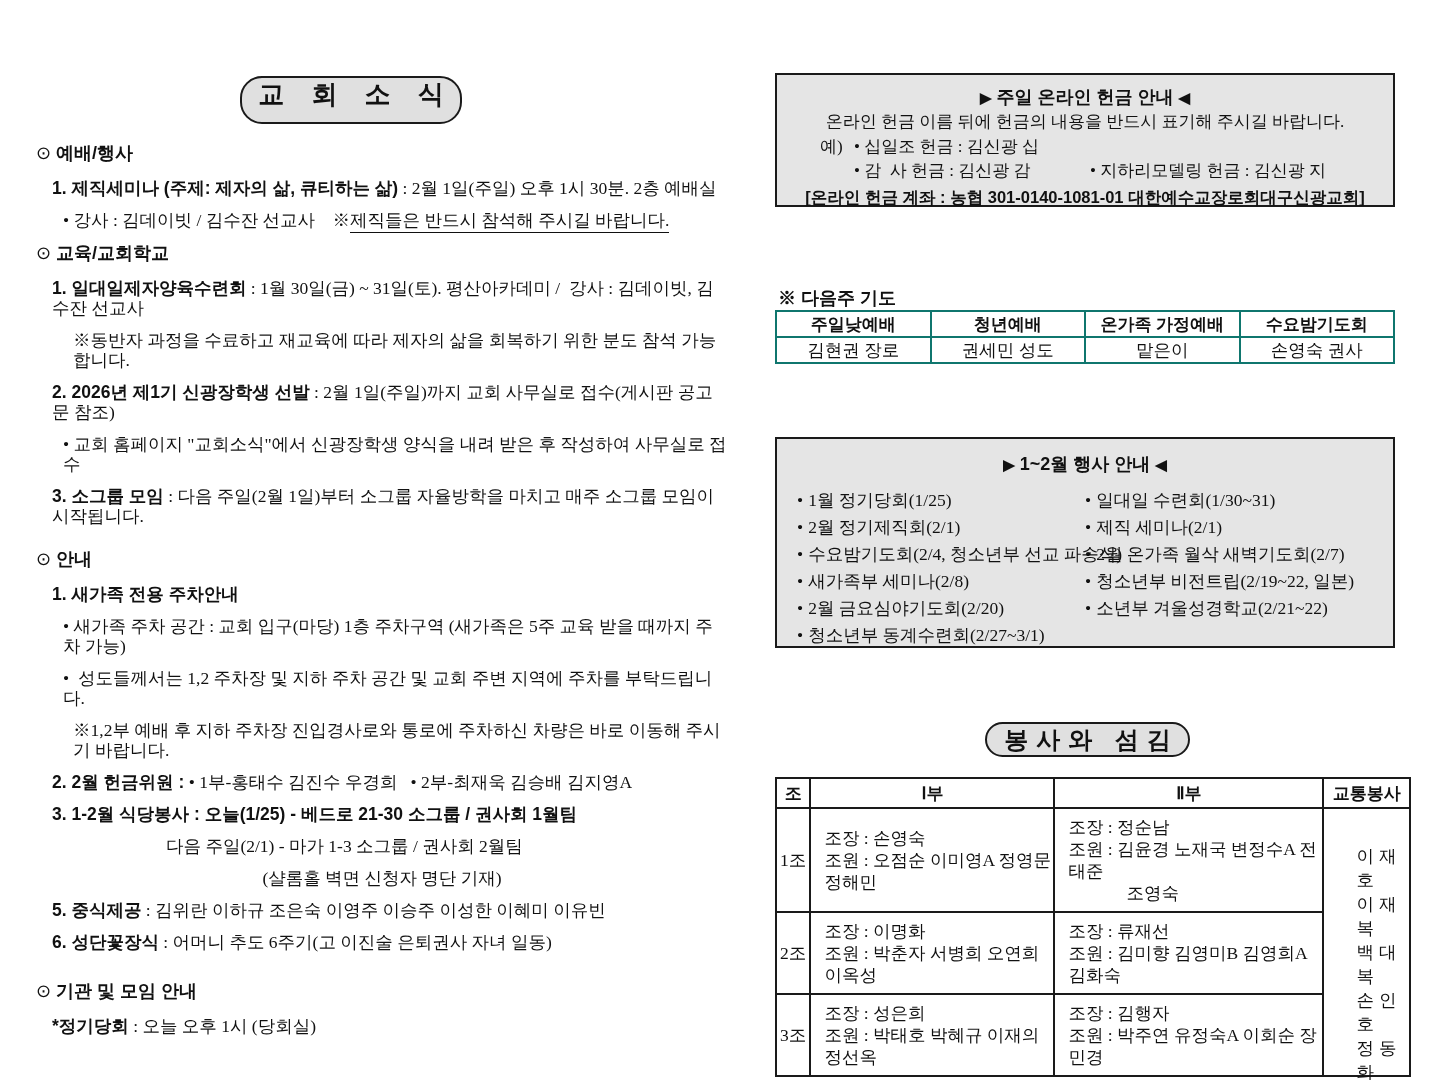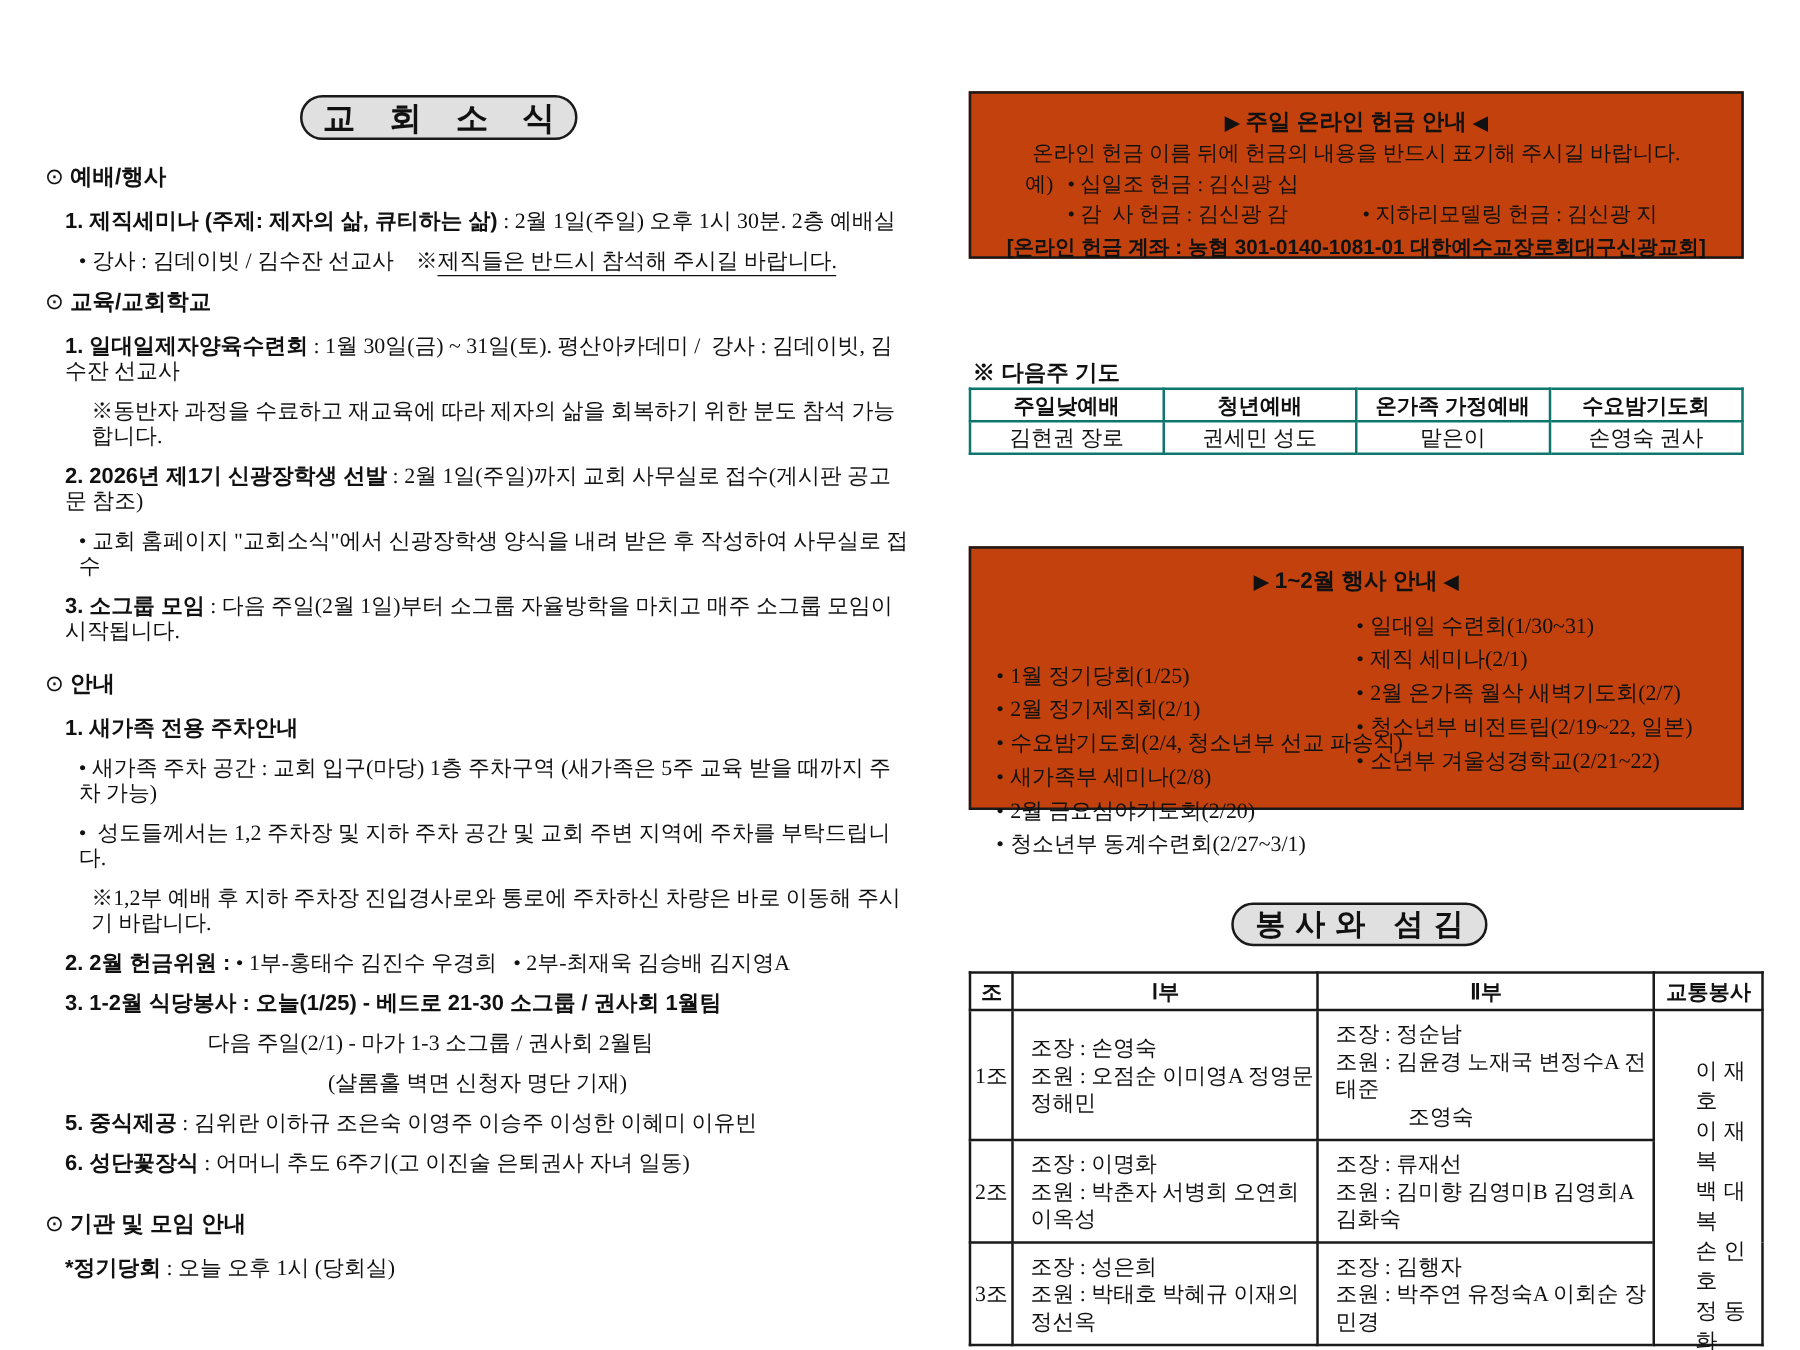--- a/index.html
+++ b/index.html
@@ -9,40 +9,40 @@
     font-family:"Liberation Serif", serif; color:#111111;
   }
 
   
   .left-col { position:absolute; left:36px; top:76px; width:692px; }
   .pill {
     border:2px solid #1a1a1a; border-radius:22px; background:#e0e0e0;
     text-align:center; font-family:"Liberation Sans", sans-serif; font-weight:700;
   }
   .left-pill {
-    width:222px; height:36px; line-height:33px; margin-left:204px;
+    width:222px; height:48px; line-height:33px; margin-left:204px;
     font-size:26px; letter-spacing:10px; padding-left:10px; margin-bottom:18px;
   }
   .sec-heading {
     font-size:18px; line-height:22px; margin-bottom:14px;
     font-family:"Liberation Sans", sans-serif; font-weight:700;
   }
   .sec-heading .marker { font-weight:400; margin-right:5px; }
   .gap-lg { margin-top:22px; }
   .gap-xl { margin-top:28px; }
   .line { font-size:17.5px; line-height:20px; margin:0 0 12px 16px; }
   .line .bld { font-family:"Liberation Sans", sans-serif; font-weight:700; }
   .ind2 { margin-left:27px; }
   .ind3 { margin-left:37px; }
   .ind-deep { margin-left:130px; }
   .center-line { margin-left:0; text-align:center; }
   .ul { border-bottom:1.5px solid #111; padding-bottom:2px; }
 
   
-  .rbox { position:absolute; border:2px solid #1a1a1a; background:#c2410c; }
+  .rbox { position:absolute; border:2px solid #1a1a1a; background:#e5e5e5; }
   .offering-box { left:775px; top:73px; width:620px; height:134px; padding-top:11px; }
   .box-title { text-align:center; font-size:18px; line-height:22px;
     font-family:"Liberation Sans", sans-serif; font-weight:700; }
   .box-title .tri { font-size:15px; }
   .offering-notice { text-align:center; font-size:17px; line-height:25px; }
   .ex-wrap { width:530px; margin:1px auto 0 auto; }
   .ex-row { display:flex; font-size:17px; line-height:24px; }
   .ex-label { width:34px; }
   .ex-cell { width:236px; }
   .ex-cell2 { flex:1; }
@@ -52,21 +52,21 @@
   .prayer-label { position:absolute; left:778px; top:286px; font-size:18px;
     font-family:"Liberation Sans", sans-serif; font-weight:700; }
   .prayer-table { position:absolute; left:775px; top:310px; width:620px;
     border-collapse:collapse; table-layout:fixed; }
   .prayer-table th, .prayer-table td { border:2px solid #0f766e; text-align:center; height:26px; }
   .prayer-table th { font-size:17px; font-family:"Liberation Sans", sans-serif; font-weight:700; }
   .prayer-table td { font-size:17.5px; }
 
   .events-box { left:775px; top:437px; width:620px; height:211px; padding-top:14px; }
   .events-col { position:absolute; top:48px; }
-  .events-col.colL { left:20px;margin-top:40px; }
+  .events-col.colL { left:20px; }
   .events-col.colR { left:308px; }
   .event-item { font-size:17.5px; line-height:27px; }
   .event-item .bullet { margin-right:5px; }
 
   .service-pill { position:absolute; left:985px; top:722px; width:205px; height:35px;
     line-height:32px; font-size:24px; letter-spacing:8px; padding-left:8px; }
 
   .service-table { position:absolute; left:775px; top:777px; width:636px;
     border-collapse:collapse; table-layout:fixed; }
   .service-table th, .service-table td { border:2px solid #1a1a1a; }

